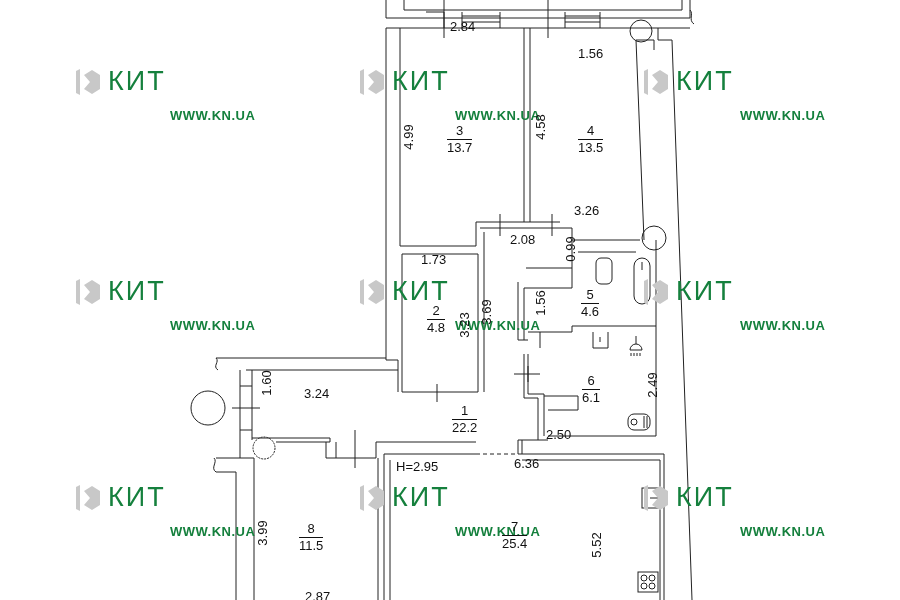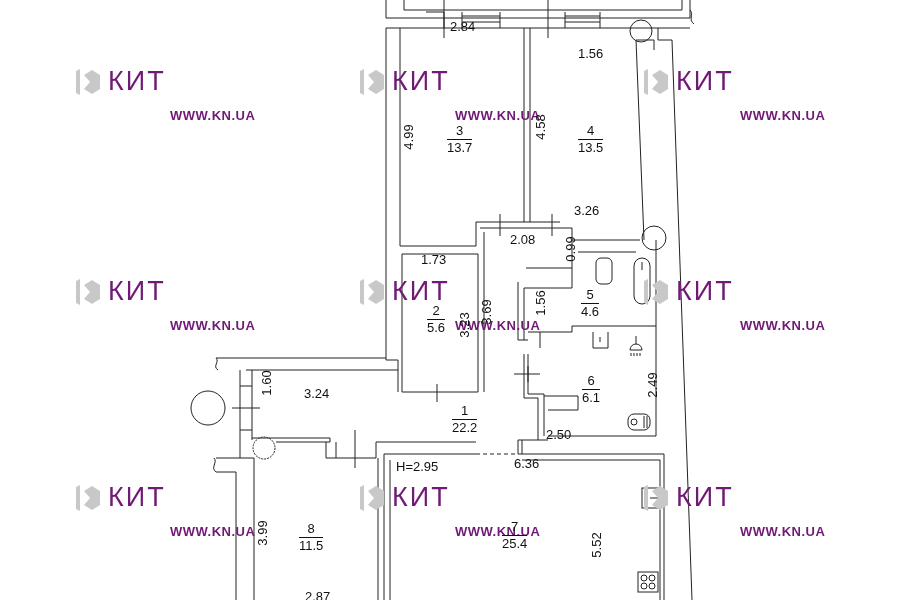--- a/index.html
+++ b/index.html
@@ -1,18 +1,18 @@
 <!DOCTYPE html>
 <html><head>
 <meta charset="utf-8">
 <style>
   html, body { margin:0; padding:0; background:#ffffff; }
   body { width:900px; height:600px; overflow:hidden; position:relative; font-family:"Liberation Sans", sans-serif; }
   #plan { position:absolute; left:0; top:0; width:900px; height:600px; }
-  .wm { position:absolute; color:#701a75; font-family:"Liberation Sans", sans-serif; }
+  .wm { position:absolute; color:#15803d; font-family:"Liberation Sans", sans-serif; }
   .wm-logo { font-size:27px; letter-spacing:2px; display:flex; align-items:center; gap:8px; }
   .wm-logo .mark { width:28px; height:30px; position:relative; }
   .wm-url { font-size:13px; font-weight:bold; letter-spacing:0.5px; }
   .lbl { position:absolute; font-size:13px; color:#111; line-height:14px; white-space:nowrap; }
   .vert { transform:rotate(-90deg); transform-origin:center center; }
   .room { position:absolute; text-align:center; font-size:13px; color:#111; line-height:14px; }
   .room .num { display:block; border-bottom:1px solid #111; padding:0 2px 1px; }
   .room .area { display:block; padding-top:1px; }
 </style>
 </head>
@@ -214,21 +214,21 @@
     </div>
     <div class="wm wm-url" style="left: 740px; top: 524px;">WWW.KN.UA</div>
   </div>
 
 <div class="room" style="left:452px;top:404px;">
   <span class="num">1</span>
   <span class="area">22.2</span>
 </div>
 <div class="room" style="left:427px;top:304px;">
   <span class="num">2</span>
-  <span class="area">5.6</span>
+  <span class="area">4.8</span>
 </div>
 <div class="room" style="left:447px;top:124px;">
   <span class="num">3</span>
   <span class="area">13.7</span>
 </div>
 <div class="room" style="left:578px;top:124px;">
   <span class="num">4</span>
   <span class="area">13.5</span>
 </div>
 <div class="room" style="left:581px;top:288px;">

